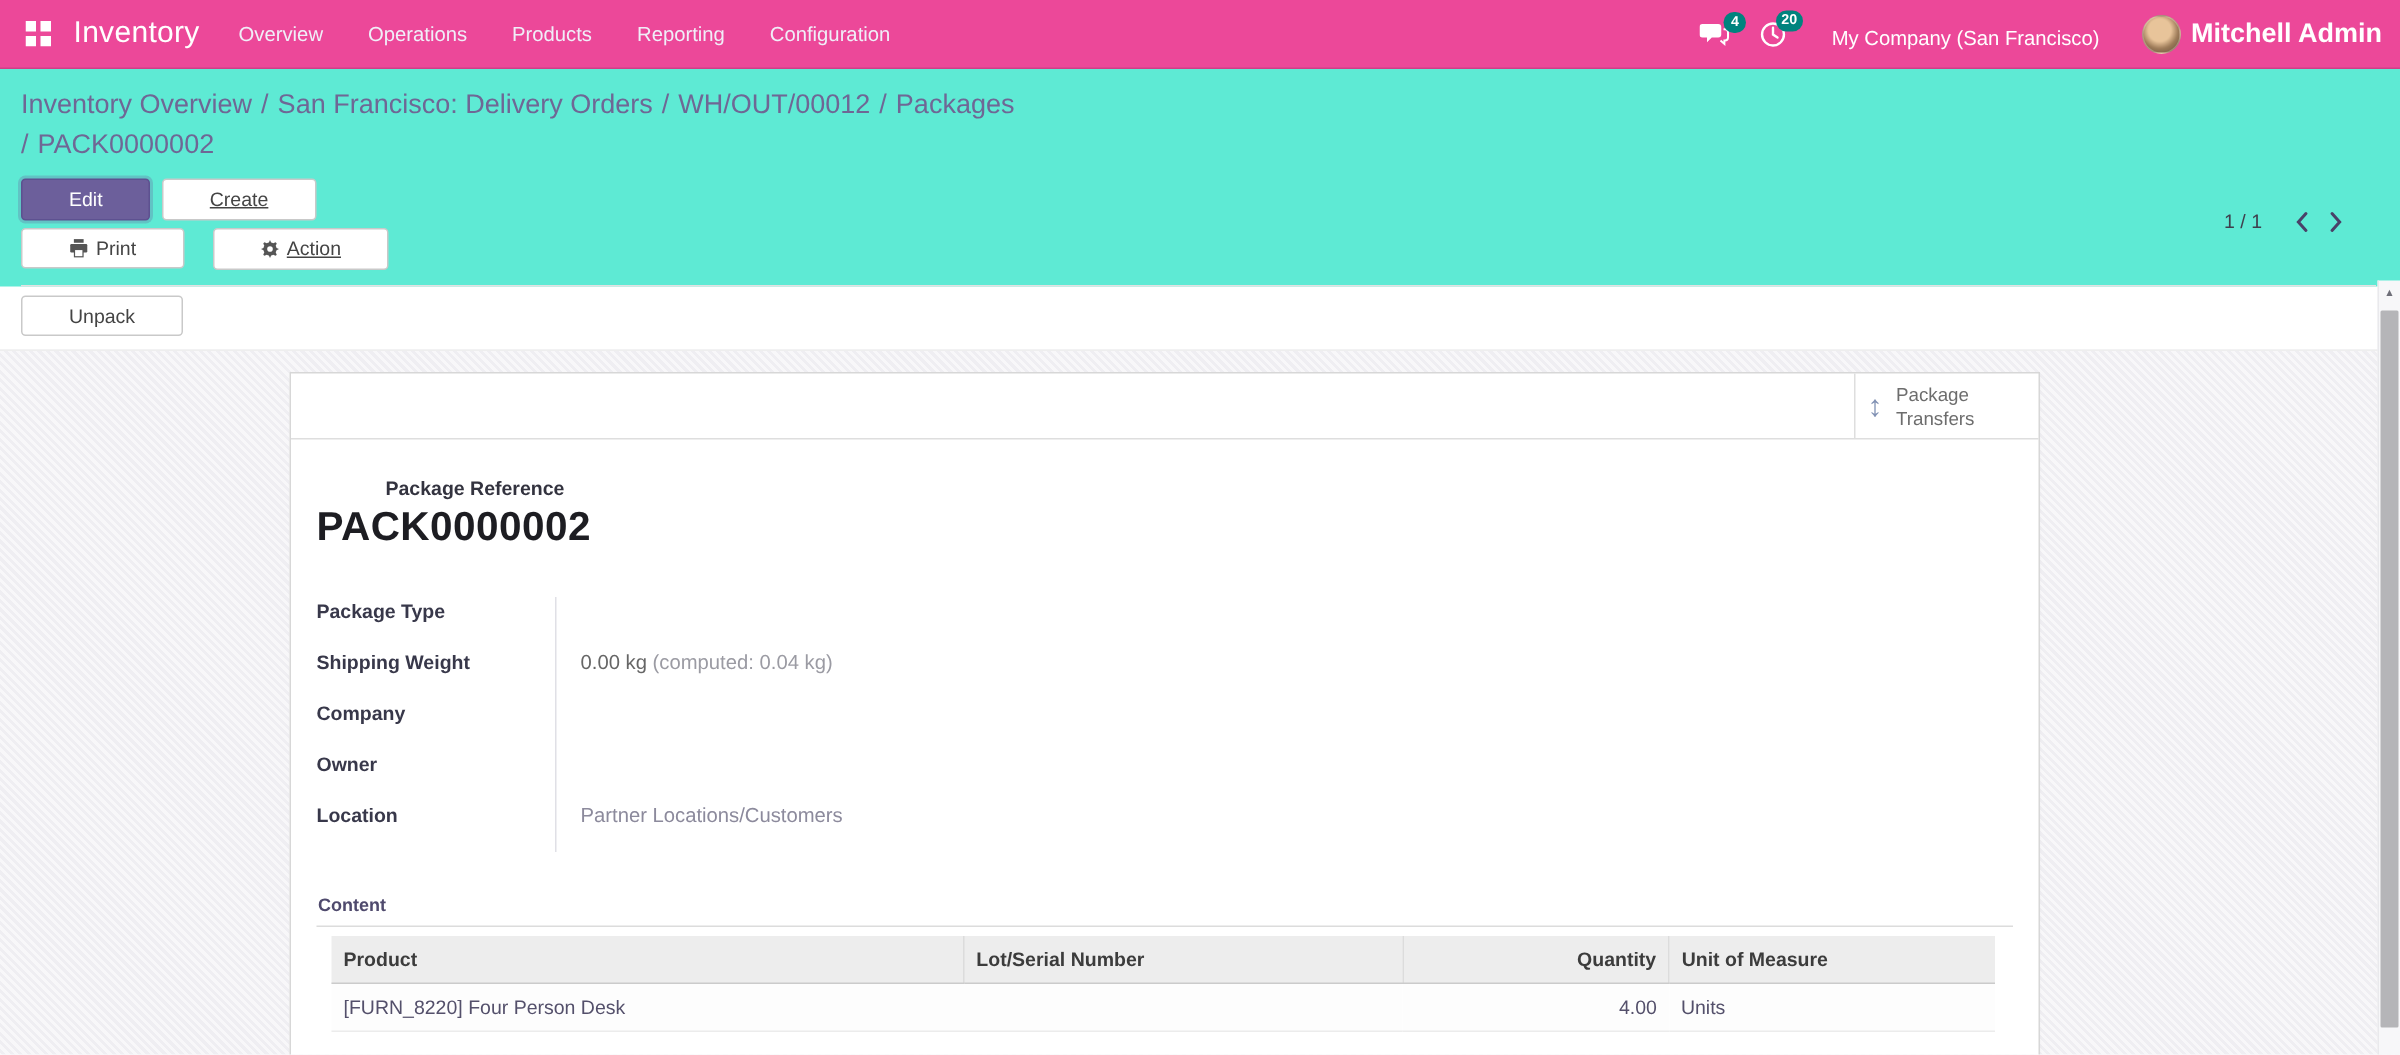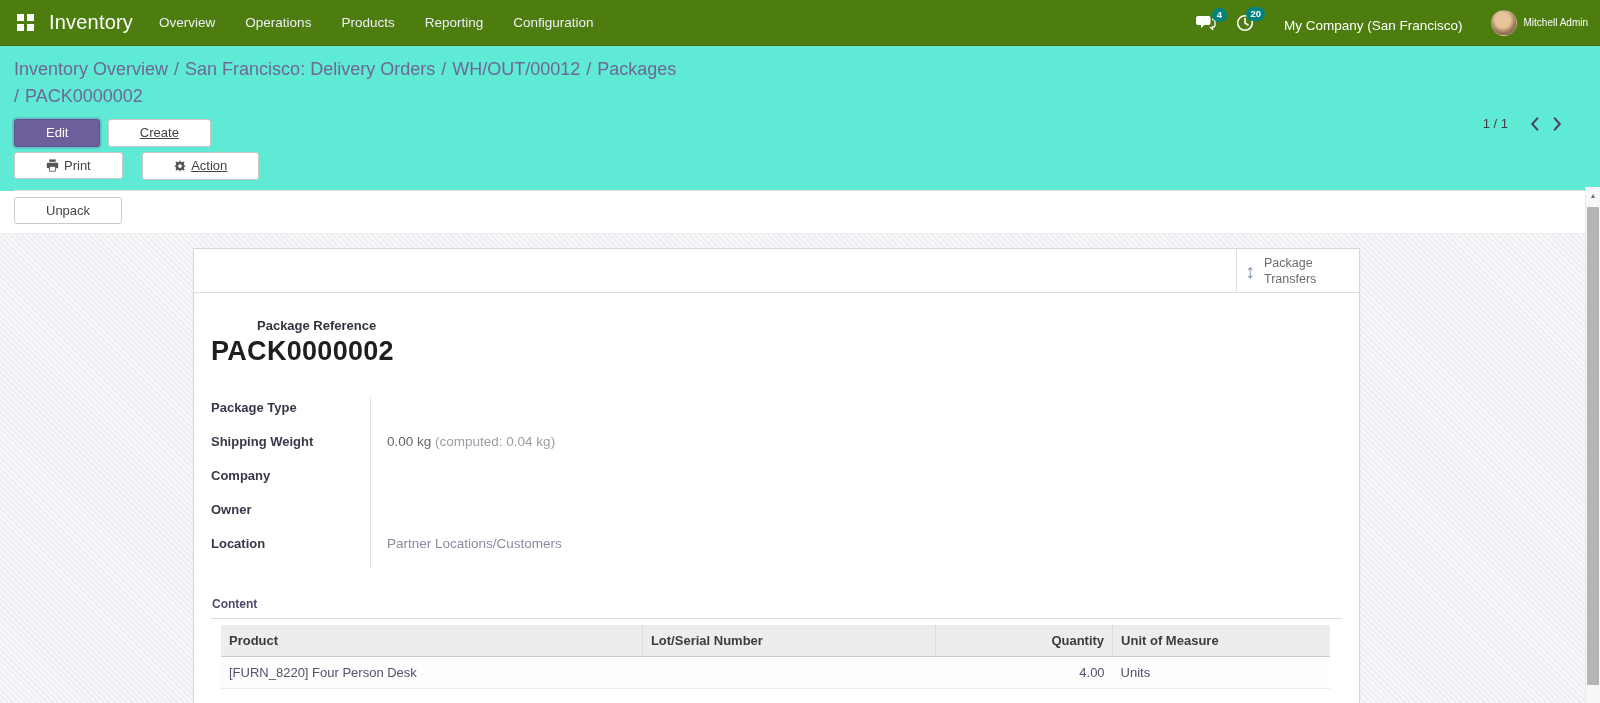--- a/index.html
+++ b/index.html
@@ -1,52 +1,52 @@
 <!DOCTYPE html>
 <html><head>
 <meta charset="utf-8">
 <style>
   * { margin:0; padding:0; box-sizing:border-box; }
   html,body { width:1600px; height:703px; overflow:hidden;
     font-family:"Liberation Sans", sans-serif; background:#fff; }
 
   
-  .navbar { height:46px; background:#4d7c0f; display:flex; align-items:center;
+  .navbar { height:46px; background:#ec4899; display:flex; align-items:center;
     color:#fff; padding:0 12px 0 14px; border-bottom:1px solid rgba(0,0,0,.12); }
   .apps-btn { width:22px; height:22px; display:flex; align-items:center; justify-content:center; cursor:pointer; }
   .brand { font-size:20px; margin-left:13px; letter-spacing:.2px; cursor:pointer; }
   .menus { display:flex; gap:26px; margin-left:24px; font-size:13.5px; }
   .menu-item { color:#f0eef8; cursor:pointer; padding:4px 2px; }
   .nav-right { margin-left:auto; display:flex; align-items:center; }
   .icon-badge { position:relative; margin-right:20px; cursor:pointer; display:flex; }
   .badge { position:absolute; top:-7px; right:-11px; background:#00837e; color:#fff;
     font-size:9.5px; font-weight:bold; border-radius:8px; padding:2px 4px; min-width:15px;
     text-align:center; line-height:1.1; }
   .company { font-size:13.5px; margin:6px 28px 0 10px; cursor:pointer;text-align:right; }
   .avatar { width:26px; height:26px; border-radius:50%; margin-right:7px;
     background:radial-gradient(circle at 45% 38%, #e8c49a 0 38%, #9c7a58 62%, #5d4a38 100%);
     border:1px solid rgba(255,255,255,.25); }
-  .user-name { font-size:10px; cursor:pointer; }
+  .user-name { font-size:18px; cursor:pointer;font-weight:bold; }
 
   
   .control-panel { background:#5eead4; padding:10px 16px 0 14px; position:relative; }
   .breadcrumb { font-size:18px; color:#6f6795; line-height:27px; max-width:700px; }
   .crumb { cursor:pointer; }
   .crumb.active { color:#6f6795; cursor:default; }
   .sep { margin:0 6px; }
   .btn-rows { margin-top:9px; }
   .btn { display:inline-flex; align-items:center; gap:5px; font-size:13px; color:#444;
     background:#fff; border:1px solid #c9c9c9; border-radius:3px; padding:5px 31px;
     cursor:pointer; line-height:1.2; }
   .btn-primary { background:#6c5f9b; border-color:#5d5190; color:#fff;
     box-shadow:0 0 0 2px rgba(108,95,155,.28); }
   .row2 { margin-top:5px; }
   .row2 .btn + .btn { margin-left:15px; }
   .btn + .btn { margin-left:3px;text-decoration:underline; }
-  .pager { position:absolute; right:38px; top:70px; display:flex; align-items:center; font-size:13px; color:#3f3f4d; }
+  .pager { position:absolute; right:38px; top:94px; display:flex; align-items:center; font-size:13px; color:#3f3f4d; }
   .pager-chevrons { display:flex; gap:14px; margin-left:22px; }
   .pager-chevrons span { cursor:pointer; display:flex; }
 
   .cp-divider { border-bottom:1px solid #e2e2e2; margin-top:10px; }
 
   
   .statusbar { background:#fff; padding:6px 14px 9px; }
 
   
   .content { position:relative; height:477px; border-top:1px solid #eee;

